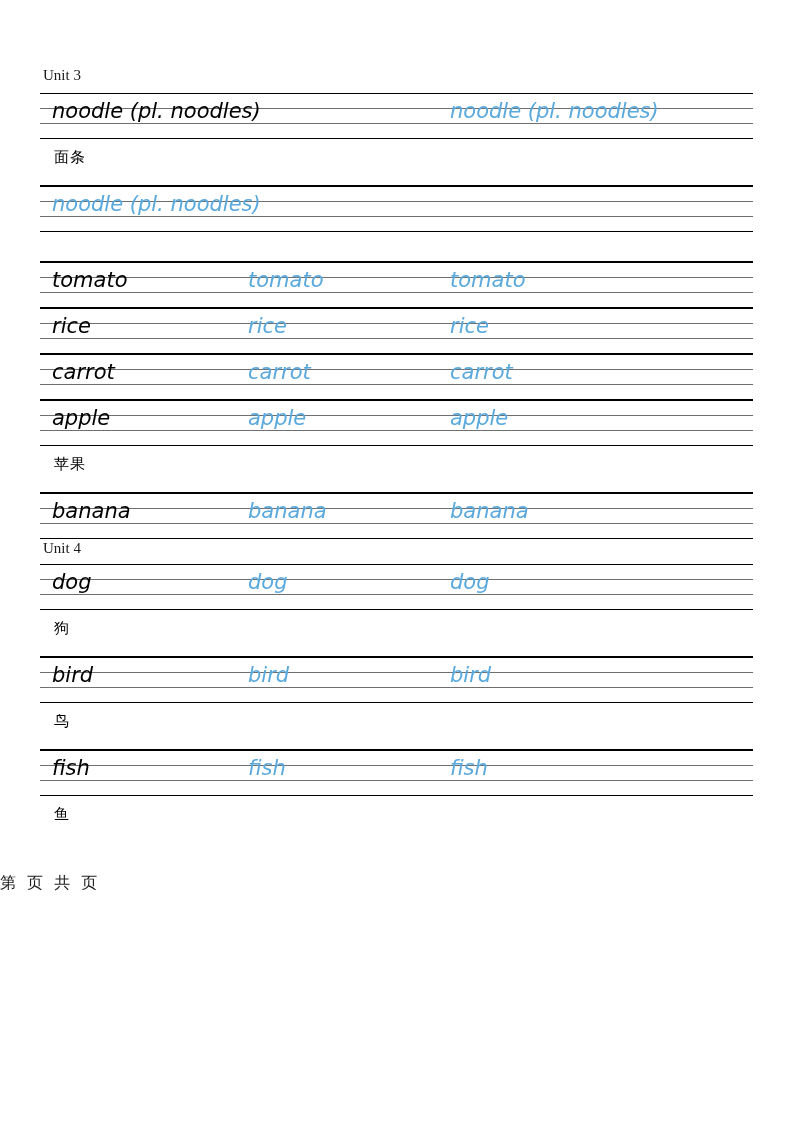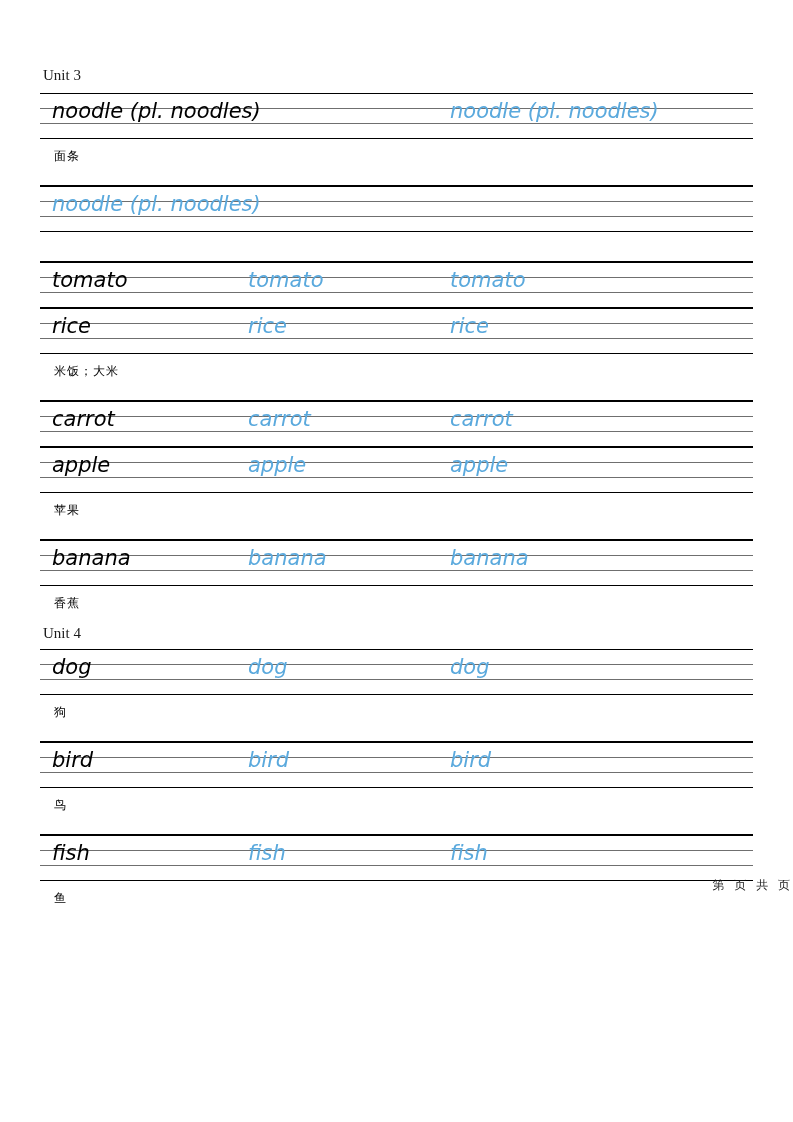--- a/index.html
+++ b/index.html
@@ -92,44 +92,44 @@
     left: 0;
     right: 0;
     border-top: 1px solid #000000;
   }
   .cn-row .bottomline { top: 46px; }
   .cn-text {
     position: absolute;
     left: 14px;
     top: 9px;
     font-family: "DejaVu Sans", sans-serif;
-    font-size: 12px;
+    font-size: 15px;
     color: #000000;
     letter-spacing: 1px;
   }
   
   .gap-row {
     position: relative;
     height: 30px;
   }
   .gap-row .bottomline {
     position: absolute;
     left: 0; right: 0;
     top: 29px;
     border-top: 1px solid #000000;
   }
 
   .footer {
     position: absolute;
     left: 0;
     right: 0;
     bottom: 0px;
-    text-align: right;
+    text-align: left;
     font-family: "DejaVu Sans", sans-serif;
-    font-size: 12px;
+    font-size: 16px;
     color: #1a1a1a;
     letter-spacing: 3px;
     padding-bottom: 0;
   }
 </style>
 </head>
 <body>
 
 <div class="page">
 
@@ -187,24 +187,20 @@
         <i class="l2"></i>
         <i class="l3"></i>
         <i class="l4"></i>
       </div>
     <div class="words">
       <span class="word black w1">rice</span>
       <span class="word blue w2">rice</span>
       <span class="word blue w3">rice</span>
     </div>
   </div>
-  <div class="cn-row">
-    <div class="bottomline"></div>
-    <span class="cn-text">米饭；大米</span>
-  </div>
 
   <div class="row">
     <div class="lines">
         <i class="l1"></i>
         <i class="l2"></i>
         <i class="l3"></i>
         <i class="l4"></i>
       </div>
     <div class="words">
       <span class="word black w1">carrot</span>
@@ -237,23 +233,20 @@
         <i class="l2"></i>
         <i class="l3"></i>
         <i class="l4"></i>
       </div>
     <div class="words">
       <span class="word black w1">banana</span>
       <span class="word blue w2">banana</span>
       <span class="word blue w3">banana</span>
     </div>
   </div>
-  <div class="cn-row" style="height:38px;">
-    <span class="cn-text">香蕉</span>
-  </div>
 
   <div class="unit-label unit-4">Unit 4</div>
 
   <div class="row">
     <div class="lines">
         <i class="l1"></i>
         <i class="l2"></i>
         <i class="l3"></i>
         <i class="l4"></i>
       </div>

